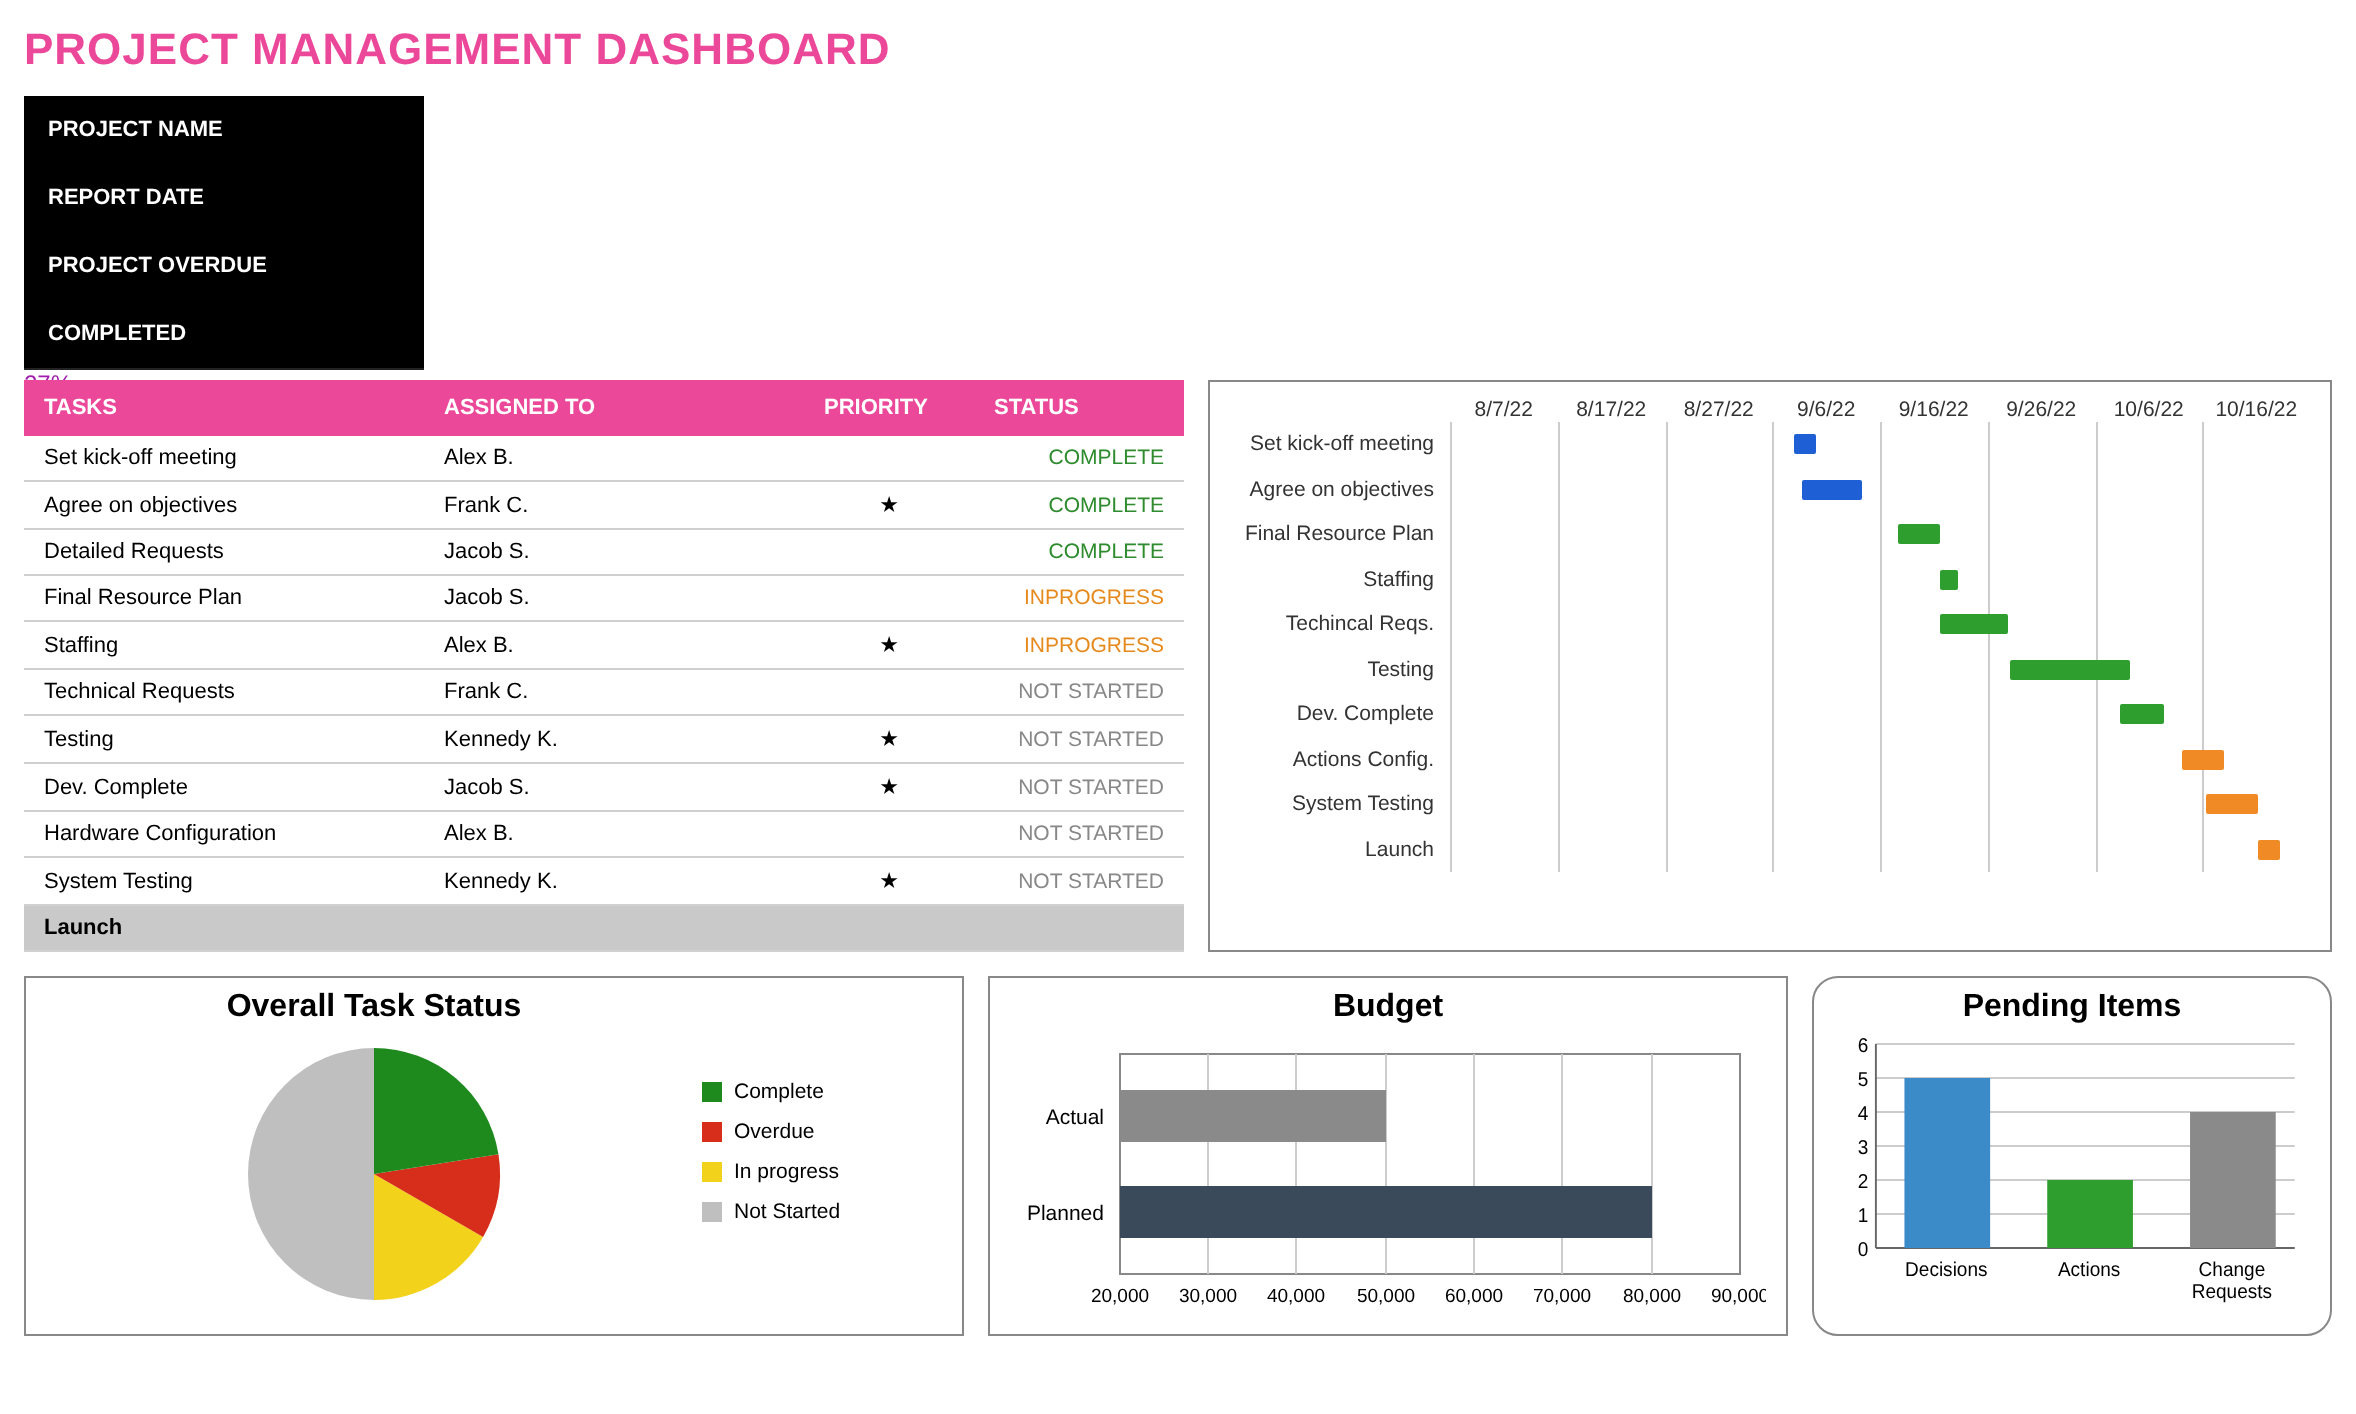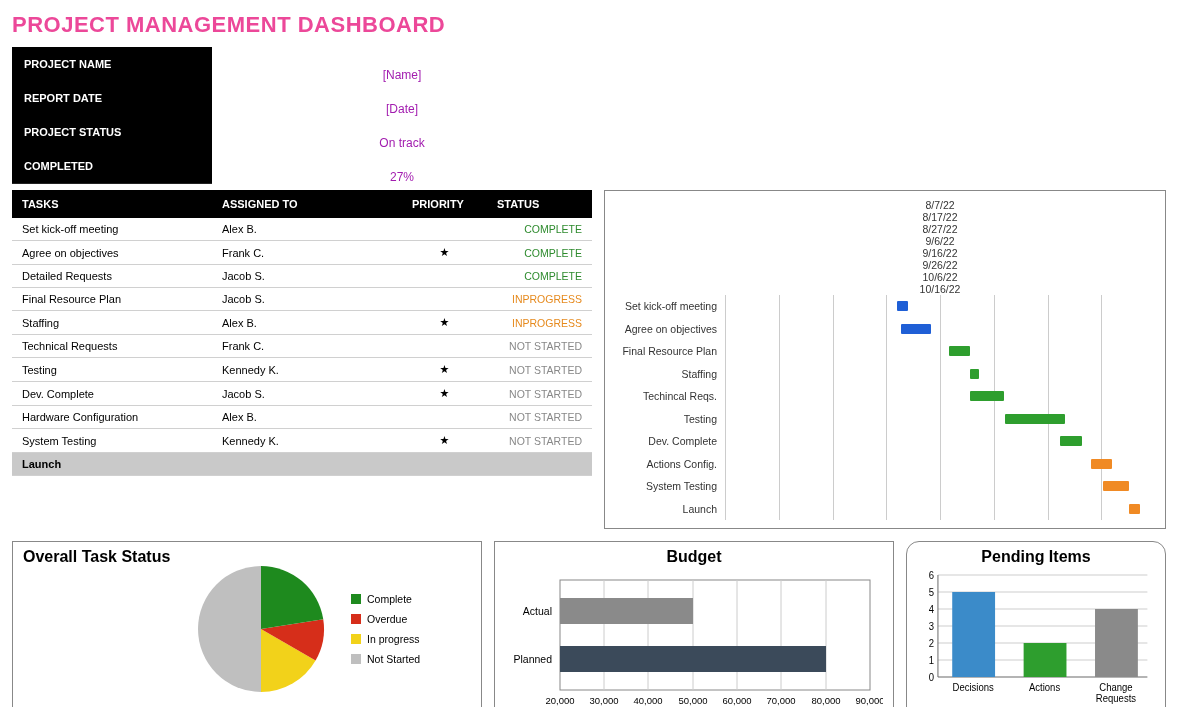--- a/index.html
+++ b/index.html
@@ -1,35 +1,35 @@
 <!DOCTYPE html>
 <html><head>
 <meta charset="utf-8">
 <style>
   * { box-sizing: border-box; }
   body { margin: 0; padding: 12px; font-family: Arial, Helvetica, sans-serif; font-size: 12px; color: #000; background:#fff; }
   .page-title { font-family: "Arial Black", Arial, sans-serif; font-size: 22px; font-weight: 900; color: #ec4899; letter-spacing: 0.5px; margin-bottom: 10px; }
   .info-block { width: 580px; }
-  .info-row { display:flex; align-items:flex-end; height:34px; }
+  .info-row { display:flex; align-items:flex-start; height:34px;flex-direction:column; }
   .info-label { width:200px; background:#000; color:#fff; font-weight:bold; font-size:11px; padding:0 12px; border-bottom:1px solid #222; line-height:34px; }
   .info-value { flex:1; text-align:center; color:#a21caf; }
   .mid-row { display:flex; gap:12px; margin-top:6px; }
   .tasks-panel { width:580px; }
   table.tasks { width:100%; border-collapse:collapse; font-size:11px; }
-  table.tasks th { background:#000000; color:#fff; font-weight:bold; text-align:left; padding:8px 10px; font-size:11px; }
+  table.tasks th { background:#ec4899; color:#fff; font-weight:bold; text-align:left; padding:8px 10px; font-size:11px; }
   table.tasks td { border-bottom:1px solid #d0d0d0; padding:5px 10px; height:22px; }
   table.tasks td.priority { text-align:center; }
   table.tasks td.status { text-align:right; font-size:10.5px; padding-right:10px; white-space:nowrap;}
   .st-complete { color:#2e8b2e; }
   .st-overdue { color:#cc3a1c; }
   .st-inprogress { color:#e68a1e; }
   .st-notstarted { color:#888; }
   tr.launch-row td { background:#c9c9c9; font-weight:bold; }
   .gantt-panel { flex:1; border:1px solid #888; padding:8px 10px 8px 0; }
-  .gantt-header { display:flex; margin-left:120px; font-size:10.5px; color:#333;flex-direction:column; }
+  .gantt-header { display:flex; margin-left:120px; font-size:10.5px; color:#333; }
   .gantt-header div { flex:1; text-align:center; }
   .gantt-body { position:relative; }
   .gantt-row { display:flex; align-items:center; height:22.5px; }
   .gantt-label { width:120px; text-align:right; padding-right:8px; font-size:10.5px; color:#333; }
   .gantt-track { flex:1; position:relative; height:100%; }
   .gantt-grid { position:absolute; inset:0; display:flex; }
   .gantt-grid div { flex:1; border-left:1px solid #ccc; }
   .gantt-bar { position:absolute; top:6px; height:10px; border-radius:1px; }
   .bar-blue { background:#1f5fd6; }
   .bar-green { background:#2e9e2e; }
@@ -54,21 +54,21 @@
 <div class="info-block">
   <div class="info-row">
     <div class="info-label">PROJECT NAME</div>
     <div class="info-value">[Name]</div>
   </div>
   <div class="info-row">
     <div class="info-label">REPORT DATE</div>
     <div class="info-value">[Date]</div>
   </div>
   <div class="info-row">
-    <div class="info-label">PROJECT STATUS</div>
+    <div class="info-label">PROJECT OVERDUE</div>
     <div class="info-value">On track</div>
   </div>
   <div class="info-row">
     <div class="info-label">COMPLETED</div>
     <div class="info-value">27%</div>
   </div>
 </div>
 
 <div class="mid-row">
   <div class="tasks-panel">
@@ -320,21 +320,21 @@
             </div>
             <div class="gantt-bar bar-orange" style="left: 94%; width: 2.5%;"></div>
           </div>
         </div>
       </div>
   </div>
 </div>
 
 <div class="charts-row">
   <div class="chart-card pie-card">
-    <div style="flex:1;display:flex;flex-direction:row">
+    <div style="flex:1;display:flex;flex-direction:column">
       <div class="chart-title">Overall Task Status</div>
       <div class="pie-wrap">
         <svg width="150" height="140" viewBox="0 0 100 100">
           <g transform="translate(50,50)">
 
             <path d="M0,0 L0,-45 A45,45 0 0,0 0,45 Z" fill="#bfbfbf"></path>
 
             <path d="M0,0 L0,45 A45,45 0 0,0 40.1,-20.3 L0,0 Z" fill="#f2d21a" transform="rotate(-61.2)" style="display:none"></path>
 
             <path d="M0,0 L0,45 A45,45 0 0,0 38.97,22.5 Z" fill="#f2d21a"></path>

